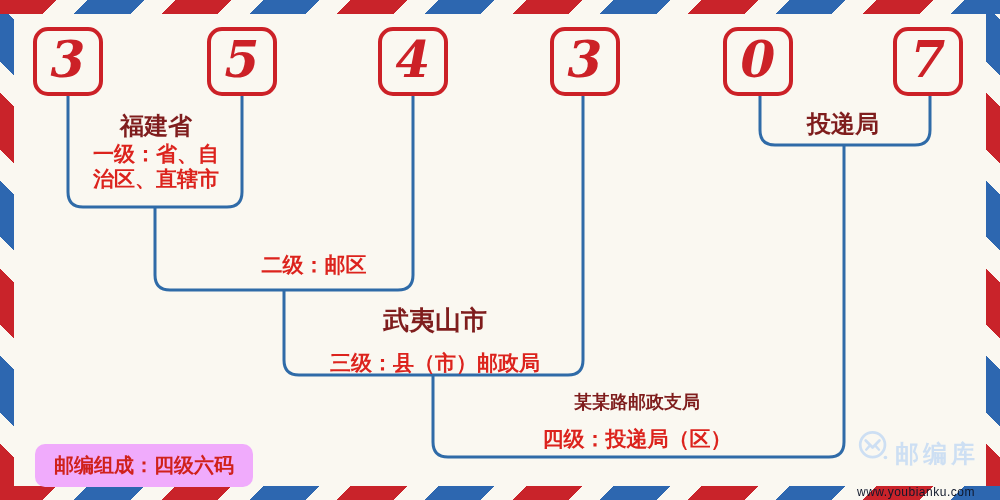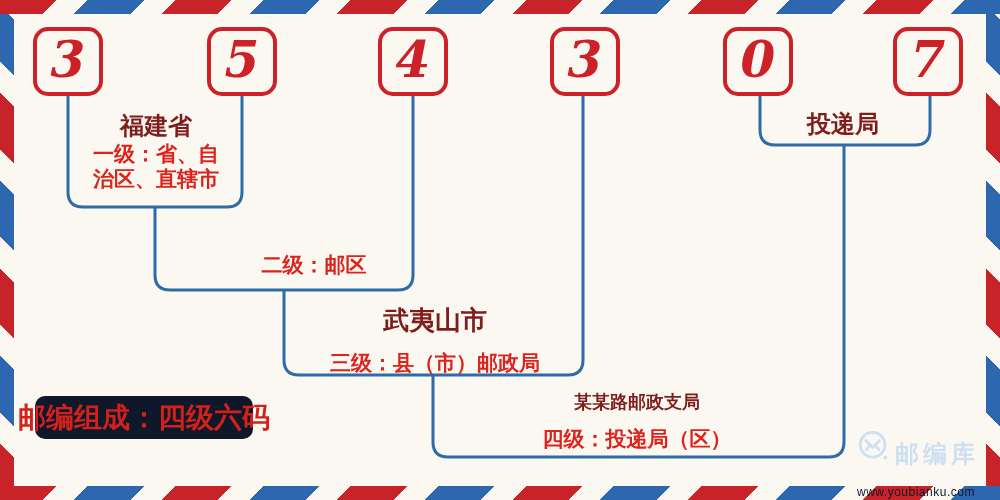--- a/index.html
+++ b/index.html
@@ -55,24 +55,24 @@
   .lbl-l3 .name-blue { font-size:26px; line-height:31px; }
   .lbl-l3 .desc-red  { font-size:21px; line-height:25px; margin-top:14px; }
 
   .lbl-l4 { left:637px; top:389px; }
   .lbl-l4 .name-blue { font-size:18px; line-height:26px; }
   .lbl-l4 .desc-red  { font-size:21px; line-height:26px; margin-top:11px; }
 
   .lbl-delivery { left:843px; top:108px; font-size:24px; }
 
   .badge {
-    position:absolute; left:35px; top:396px; width:218px; height:43px;
-    background:#0f172a; border-radius:10px;
+    position:absolute; left:35px; top:444px; width:218px; height:43px;
+    background:#f0abfc; border-radius:10px;
     display:flex; align-items:center; justify-content:center;
-    font-size:28px; font-weight:bold; color:#d0211b; white-space:nowrap;
+    font-size:20px; font-weight:bold; color:#d0211b; white-space:nowrap;
   }
 
   .watermark { position:absolute; left:857px; top:422px; color:#cddff3; }
   .wm-row { display:flex; align-items:center; gap:5px; }
   .wm-brand { font-size:24px; font-weight:bold; letter-spacing:4px;margin-top:16px; }
   .wm-url { font-size:12px; color:#0f172a; letter-spacing:0.5px; margin-top:15px; }
 </style>
 </head>
 <body>
 

